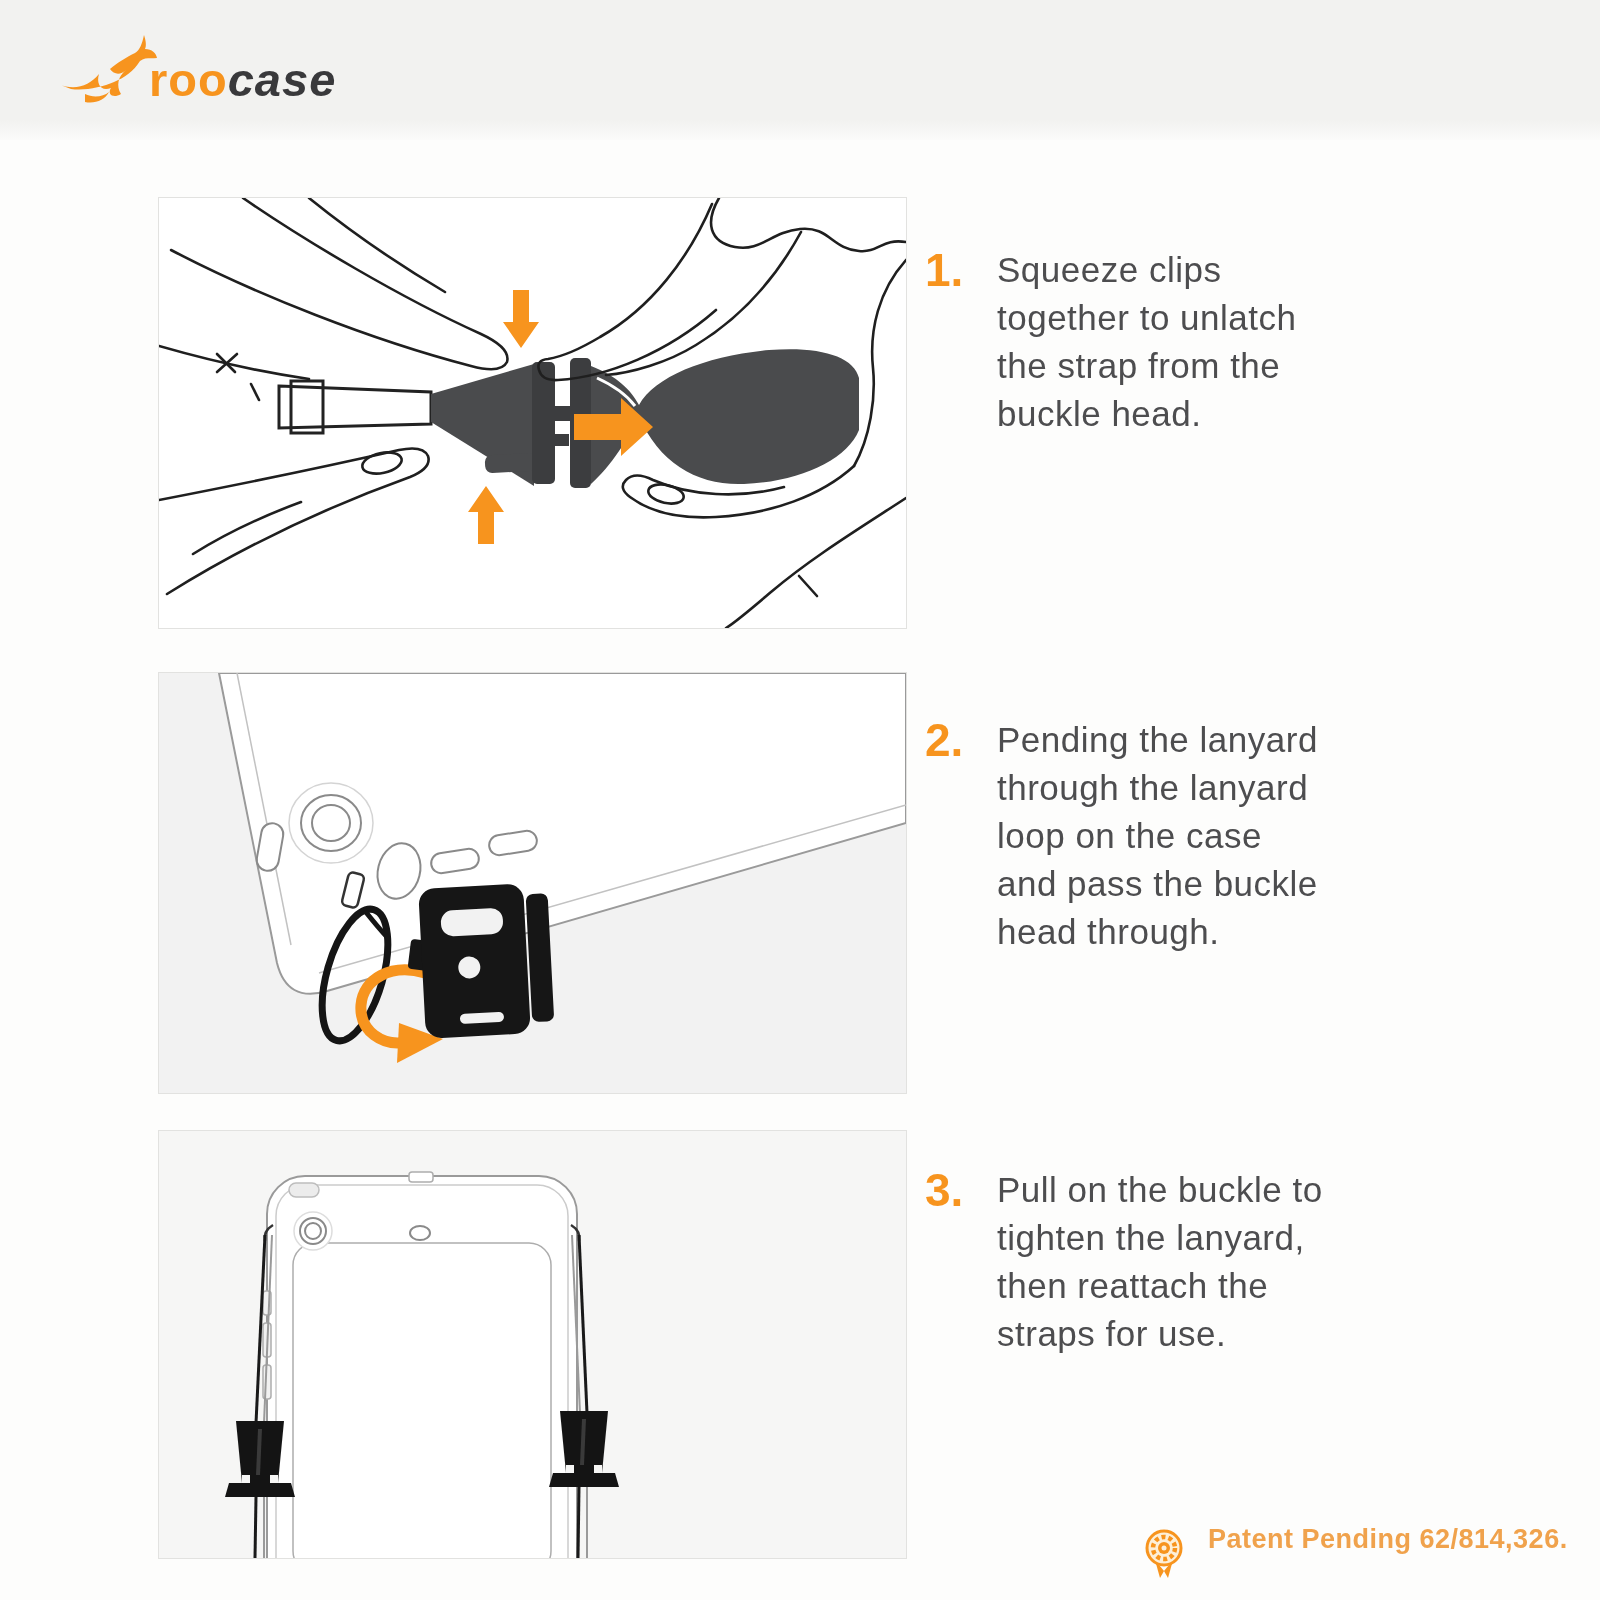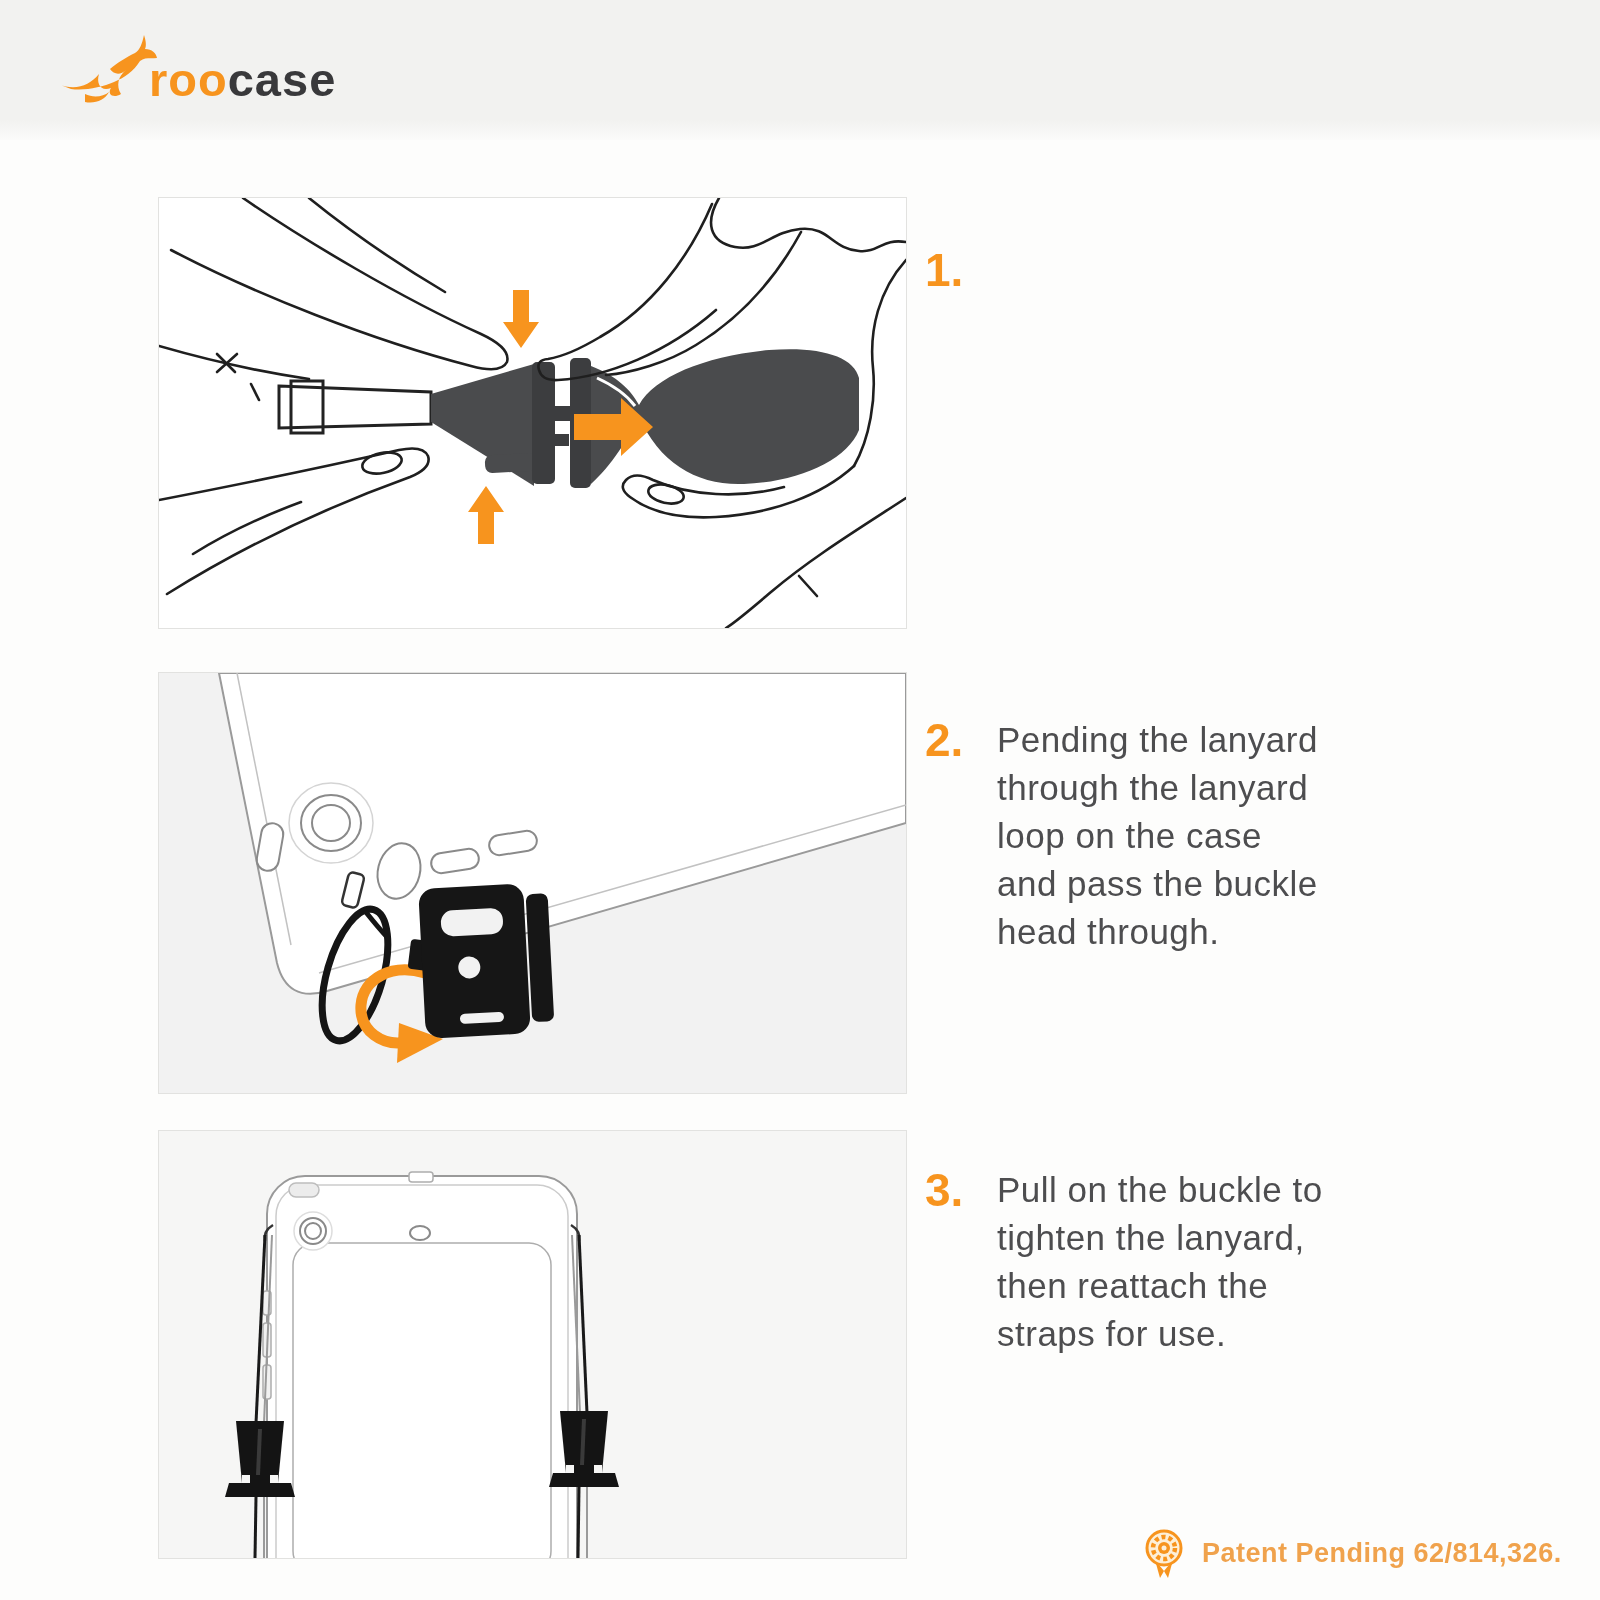--- a/index.html
+++ b/index.html
@@ -9,42 +9,42 @@
     font-family:"Liberation Sans", sans-serif;
   }
   .header{
     position:absolute;left:0;top:0;width:1600px;height:140px;
     background:linear-gradient(#f2f2f0 0%,#f2f2f0 86%,#fbfbfa 100%);
   }
   .logo{position:absolute;left:55px;top:24px;width:420px;height:92px;}
   .logo-kangaroo{position:absolute;left:0;top:0;}
   .logo-text{position:absolute;left:94px;top:28px;font-size:47px;font-weight:bold;letter-spacing:1px;}
   .logo-roo{color:#F7941E;}
-  .logo-case{color:#39393b;}
+  .logo-case{color:#39393b;font-style:italic;}
   .panel{
     position:absolute;left:158px;width:747px;
     border:1px solid #e2e2e0;box-sizing:content-box;
   }
   .panel-1{top:197px;height:430px;background:#ffffff;}
   .panel-2{top:672px;height:420px;background:#f2f2f2;}
   .panel-3{top:1130px;height:427px;background:#f6f6f5;}
   .panel svg{display:block;}
   .step{position:absolute;left:925px;width:520px;display:flex;align-items:flex-start;}
   .step-1{top:246px;}
   .step-2{top:716px;}
   .step-3{top:1166px;}
   .step-num{
     color:#F7941E;font-size:46px;font-weight:bold;line-height:48px;
     width:62px;flex:0 0 62px;
   }
   .step-text{
     color:#4d4d4f;font-size:35px;line-height:48px;letter-spacing:.5px;
     white-space:pre-line;margin-left:10px;
   }
-  .patent{position:absolute;left:1136px;top:1524px;display:flex;align-items:center;}
+  .patent{position:absolute;left:1136px;top:1524px;display:flex;align-items:flex-start;gap:6px;}
   .patent-text{color:#F0A24C;font-size:27px;font-weight:bold;margin-left:10px;letter-spacing:.5px;}
   .line{stroke:#1f1f1f;stroke-width:2.6;fill:none;stroke-linecap:round;stroke-linejoin:round;}
   .thinner{stroke:#c2c2c2;stroke-width:1.5;fill:none;}
 </style>
 </head>
 <body>
 
 <div class="header">
   <div class="logo">
     <svg class="logo-kangaroo" width="104" height="82" viewBox="0 0 104 82">
@@ -185,20 +185,24 @@
       <rect x="435" y="334" width="8" height="8" fill="#f6f6f5"></rect>
       <line x1="425" y1="288" x2="423" y2="334" stroke="#3a3a3a" stroke-width="4"></line>
       <line x1="420" y1="356" x2="419" y2="427" stroke="#1a1a1a" stroke-width="3"></line>
       <line x1="428" y1="356" x2="428" y2="427" stroke="#9a9a9a" stroke-width="2"></line>
     </g>
   </svg>
 </div>
 
 <div class="step step-1">
   <div class="step-num">1.</div>
+  <div class="step-text">Squeeze clips
+together to unlatch
+the strap from the
+buckle head.</div>
 </div>
 
 <div class="step step-2">
   <div class="step-num">2.</div>
   <div class="step-text">Pending the lanyard
 through the lanyard
 loop on the case
 and pass the buckle
 head through.</div>
 </div>

